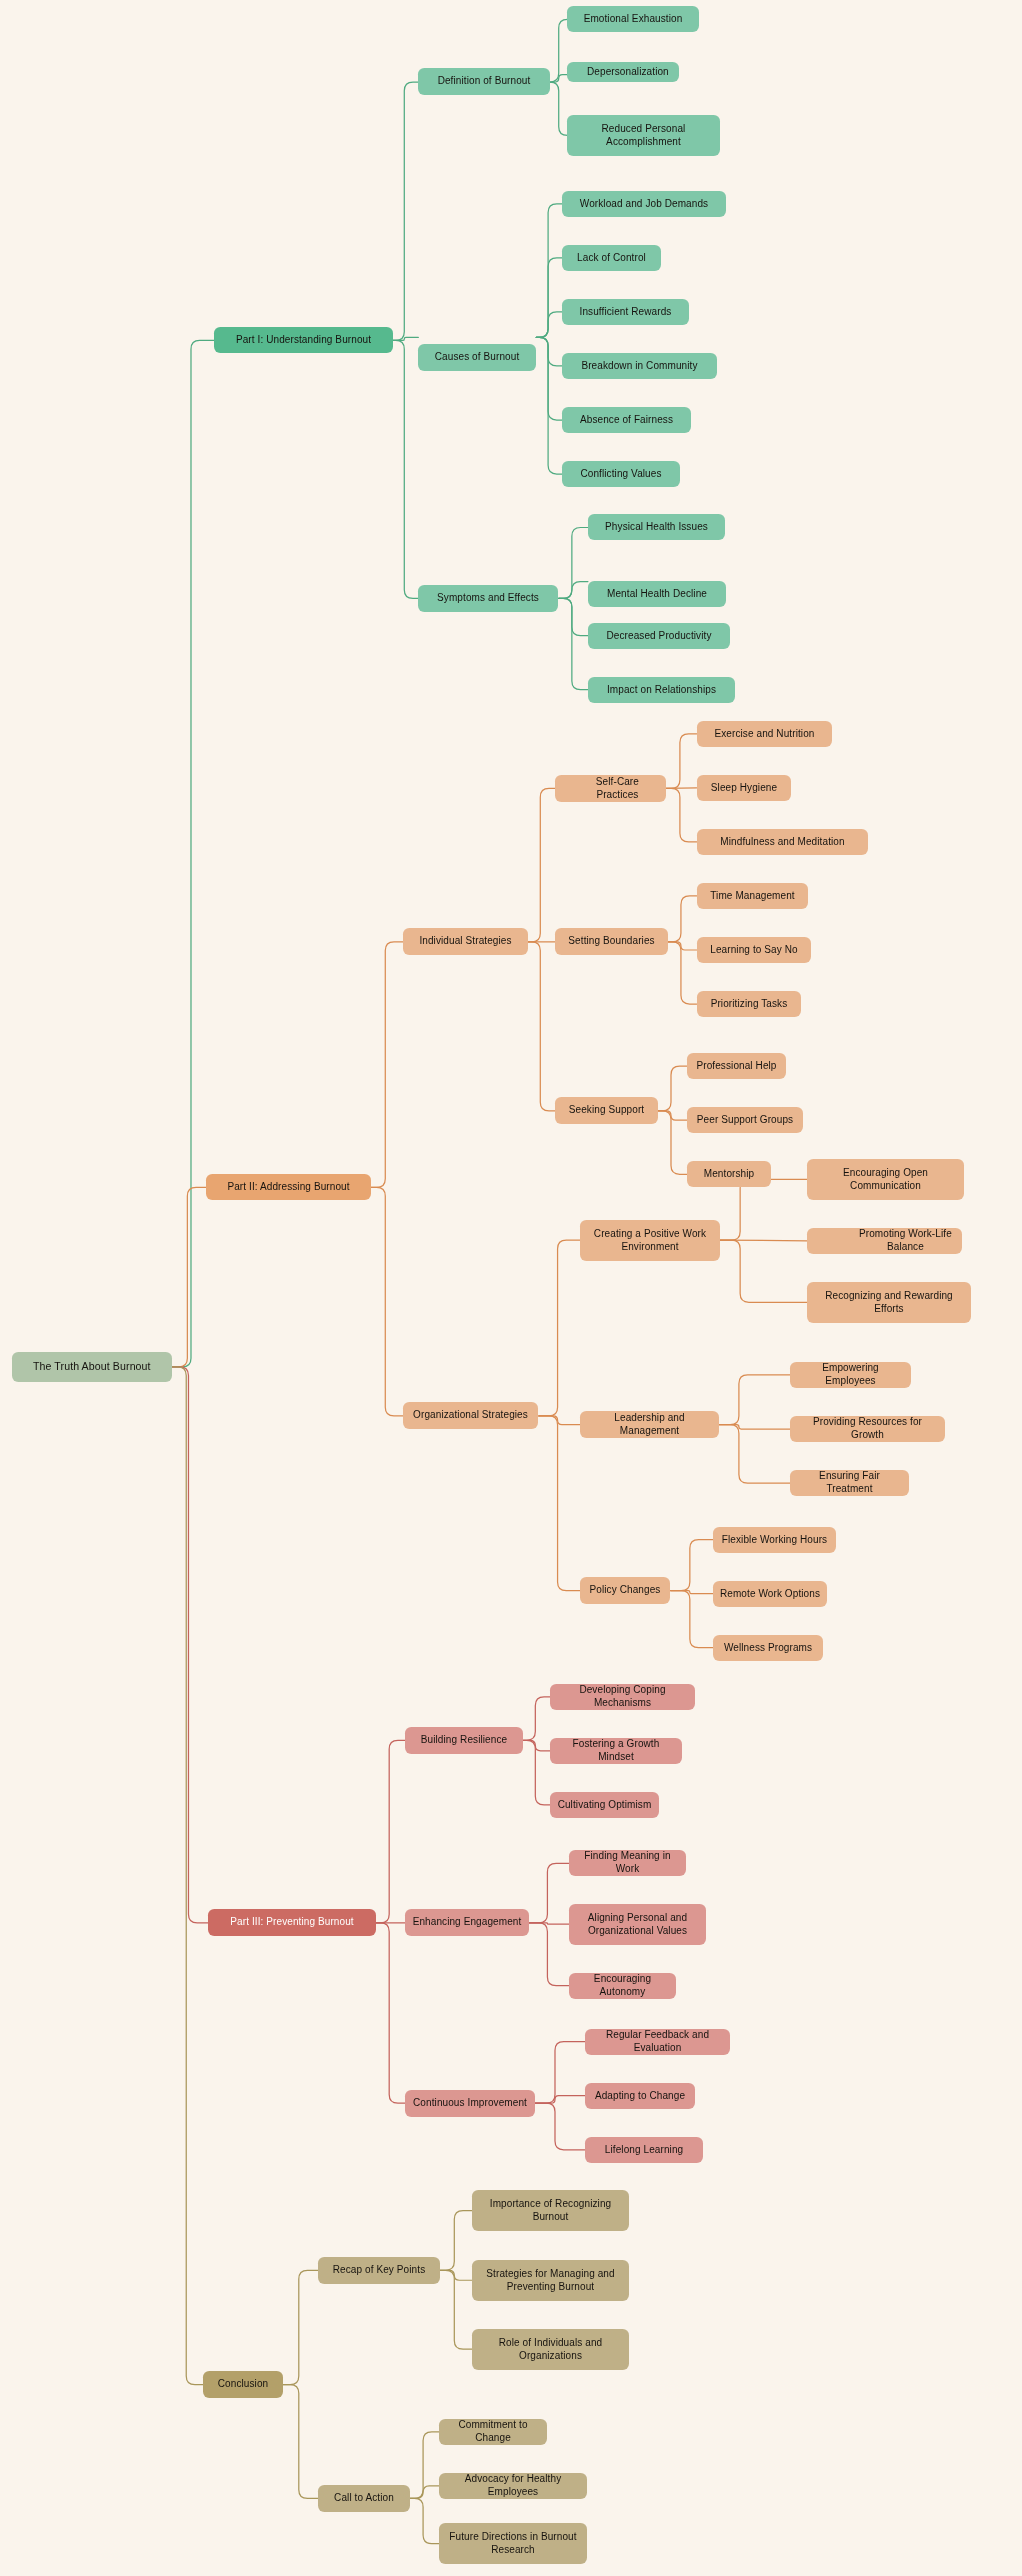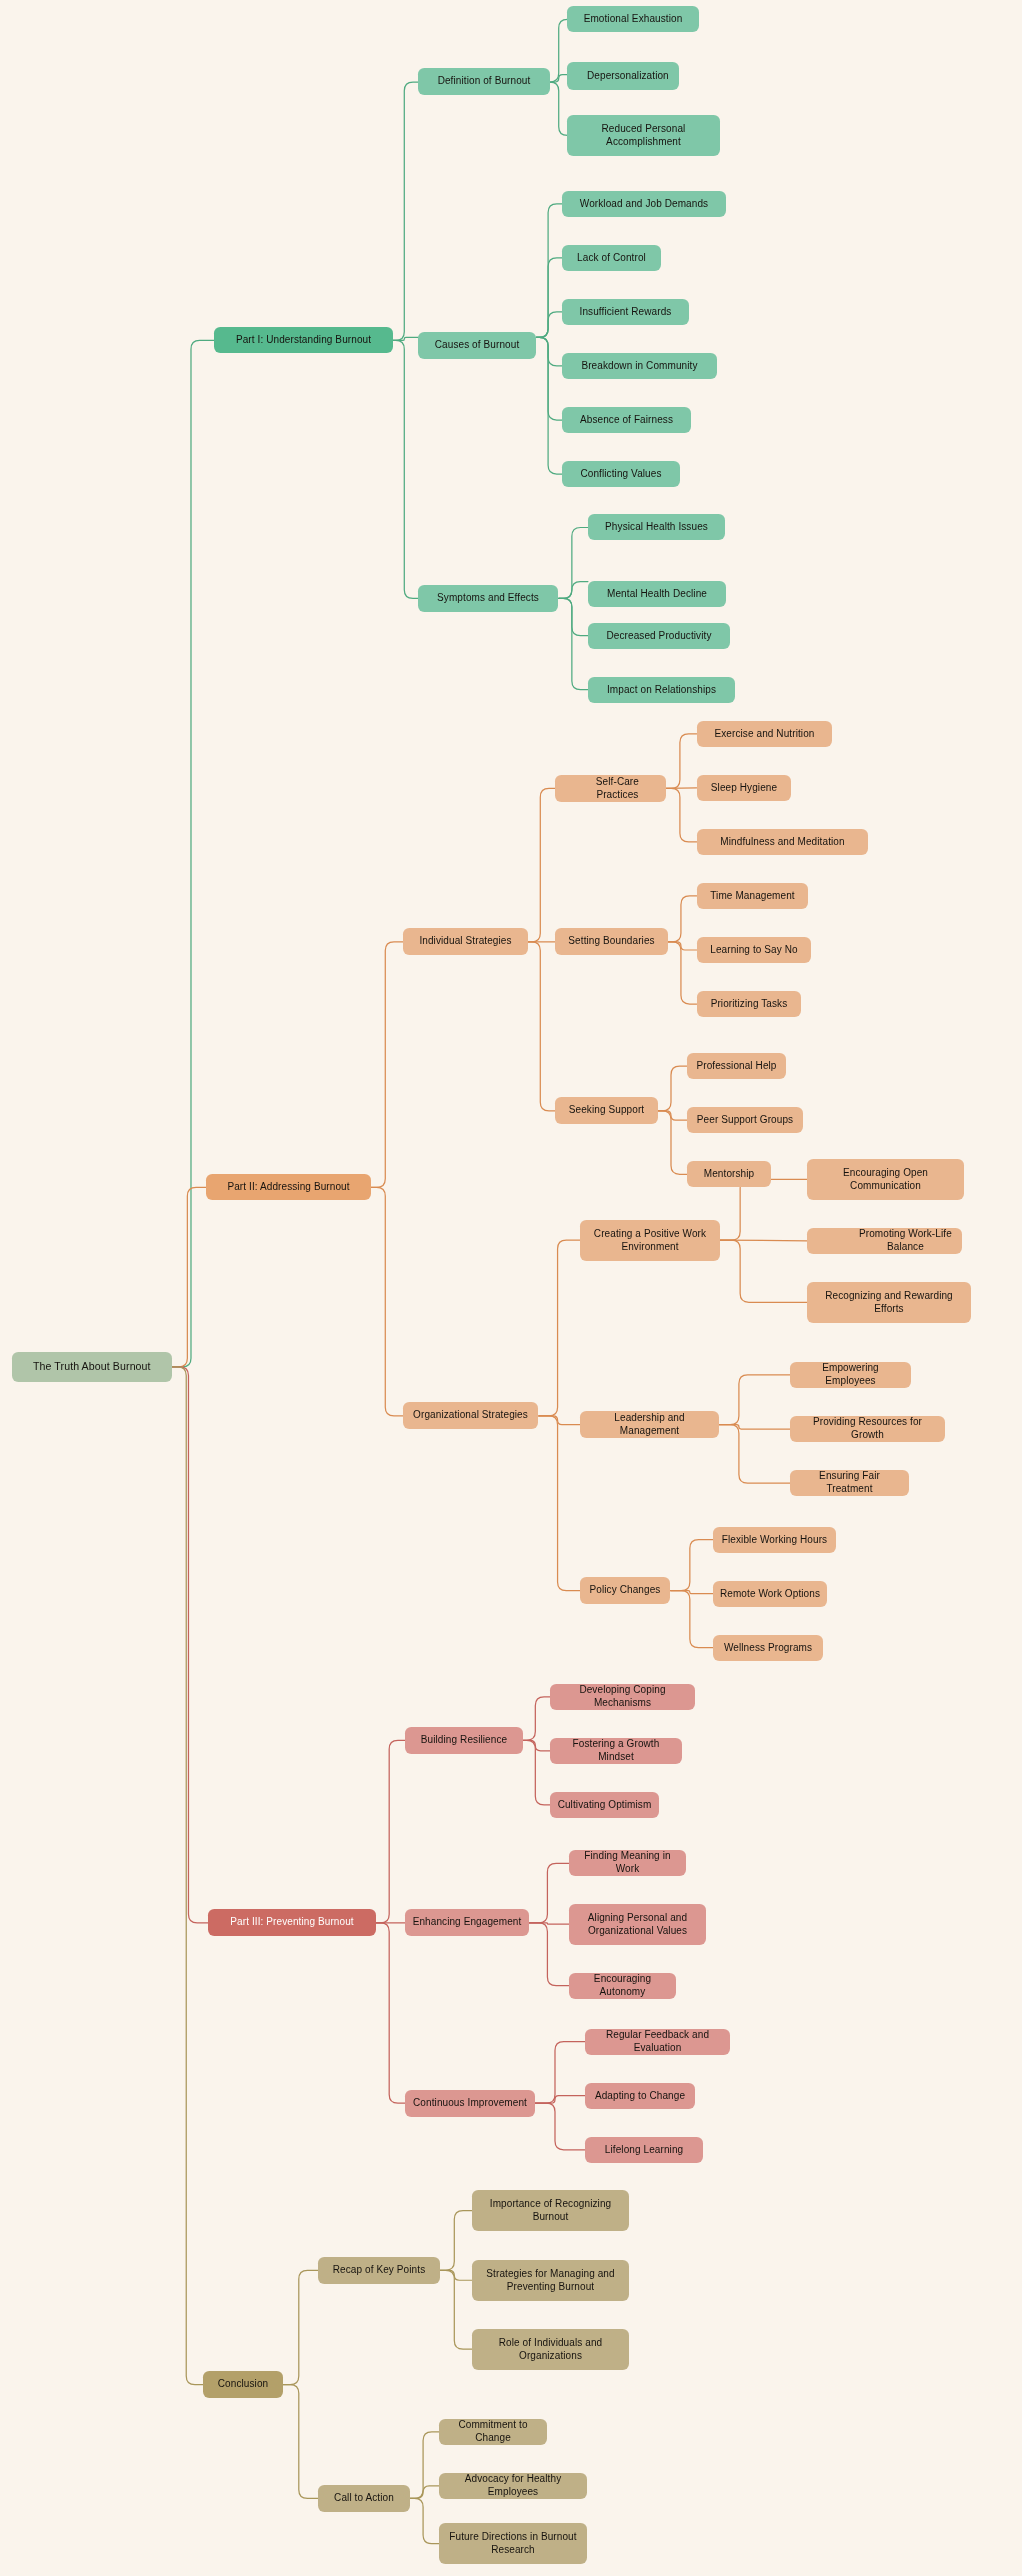--- a/index.html
+++ b/index.html
@@ -98,23 +98,23 @@
       <path d="M 708 3654 L 716.95 3654 Q 730.95 3654 730.95 3668 L 730.95 3767 Q 730.95 3781 744.95 3781 L 759 3781" fill="none" stroke="#a9965a" stroke-width="2" stroke-linecap="round"></path>
       <path d="M 660 4021 L 666.7 4021 Q 680.7 4021 680.7 4007 L 680.7 3928 Q 680.7 3914 694.7 3914 L 706 3914" fill="none" stroke="#a9965a" stroke-width="2" stroke-linecap="round"></path>
       <path d="M 660 4021 L 670.7 4021 Q 680.7 4021 680.7 4011 L 680.7 4011 Q 680.7 4001 690.7 4001 L 706 4001" fill="none" stroke="#a9965a" stroke-width="2" stroke-linecap="round"></path>
       <path d="M 660 4021 L 666.7 4021 Q 680.7 4021 680.7 4035 L 680.7 4080 Q 680.7 4094 694.7 4094 L 706 4094" fill="none" stroke="#a9965a" stroke-width="2" stroke-linecap="round"></path>
     </svg>
   <div id="node-layer">
       <div class="node lvl0" style="left: 11.8px; top: 1352px; width: 160px; height: 30px; background: rgb(176, 197, 169);">The Truth About Burnout</div>
       <div class="node lvl1" style="left: 214px; top: 327px; width: 179px; height: 26px; background: rgb(86, 185, 142);">Part I: Understanding Burnout</div>
       <div class="node lvl2" style="left: 418px; top: 68px; width: 132px; height: 27px; background: rgb(127, 199, 168);">Definition of Burnout</div>
       <div class="node lvl3" style="left: 567px; top: 6.2px; width: 132px; height: 26px; background: rgb(127, 199, 168);">Emotional Exhaustion</div>
-      <div class="node lvl3" style="left: 567px; top: 62px; width: 112px; height: 28px; background: rgb(127, 199, 168); padding-left: 16px;">Depersonalization</div>
+      <div class="node lvl3" style="left: 567px; top: 62px; width: 112px; height: 20px; background: rgb(127, 199, 168); padding-left: 16px;">Depersonalization</div>
       <div class="node lvl3" style="left: 567px; top: 115px; width: 153px; height: 41px; background: rgb(127, 199, 168);">Reduced Personal Accomplishment</div>
-      <div class="node lvl2" style="left: 418px; top: 332px; width: 118px; height: 27px; background: rgb(127, 199, 168);">Causes of Burnout</div>
+      <div class="node lvl2" style="left: 418px; top: 344px; width: 118px; height: 27px; background: rgb(127, 199, 168);">Causes of Burnout</div>
       <div class="node lvl3" style="left: 562px; top: 191px; width: 164px; height: 26px; background: rgb(127, 199, 168);">Workload and Job Demands</div>
       <div class="node lvl3" style="left: 562px; top: 245px; width: 99px; height: 26px; background: rgb(127, 199, 168);">Lack of Control</div>
       <div class="node lvl3" style="left: 562px; top: 299px; width: 127px; height: 26px; background: rgb(127, 199, 168);">Insufficient Rewards</div>
       <div class="node lvl3" style="left: 562px; top: 353px; width: 155px; height: 26px; background: rgb(127, 199, 168);">Breakdown in Community</div>
       <div class="node lvl3" style="left: 562px; top: 407px; width: 129px; height: 26px; background: rgb(127, 199, 168);">Absence of Fairness</div>
       <div class="node lvl3" style="left: 562px; top: 461px; width: 118px; height: 26px; background: rgb(127, 199, 168);">Conflicting Values</div>
       <div class="node lvl2" style="left: 418px; top: 585px; width: 140px; height: 27px; background: rgb(127, 199, 168);">Symptoms and Effects</div>
       <div class="node lvl3" style="left: 588px; top: 514px; width: 137px; height: 26px; background: rgb(127, 199, 168);">Physical Health Issues</div>
       <div class="node lvl3" style="left: 588px; top: 569px; width: 138px; height: 26px; background: rgb(127, 199, 168); margin-top: 12px;">Mental Health Decline</div>
       <div class="node lvl3" style="left: 588px; top: 623px; width: 142px; height: 26px; background: rgb(127, 199, 168);">Decreased Productivity</div>

